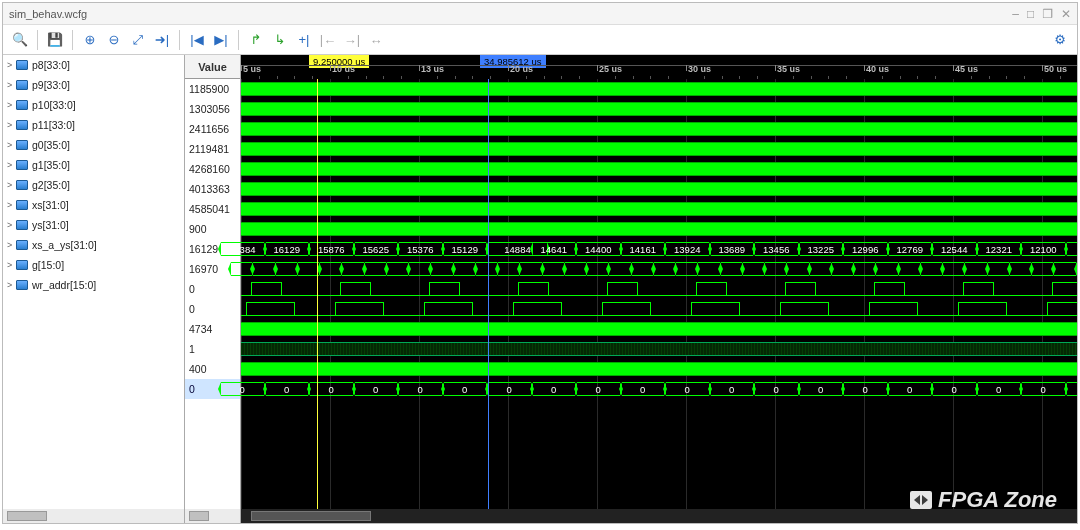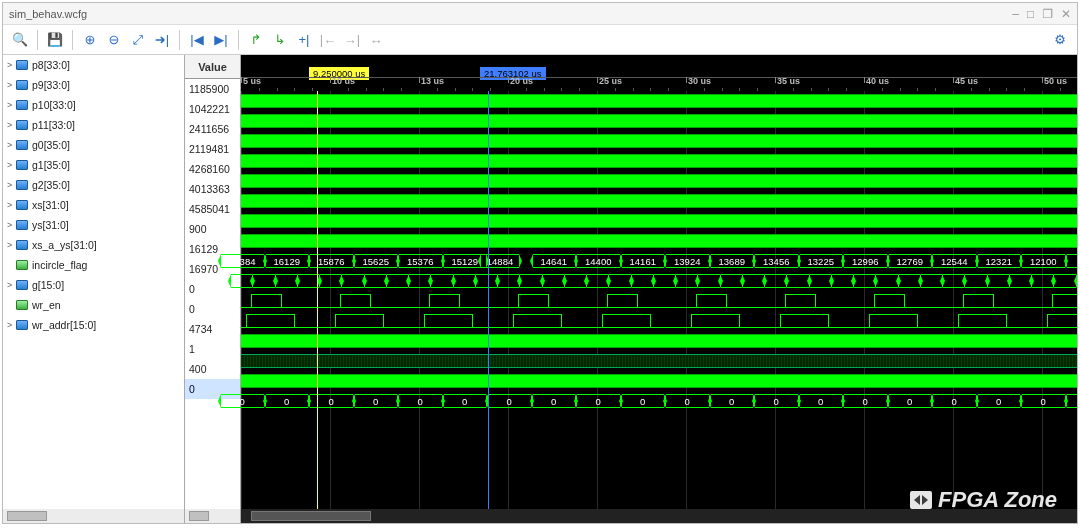--- a/index.html
+++ b/index.html
@@ -23,21 +23,21 @@
   .row .exp { color: #666; margin-right: 2px; font-size: 9px; width: 7px; display:inline-block; }
   .row .icon { width: 12px; height: 10px; margin-right: 4px; display: inline-block; }
   .sig-bus { background: linear-gradient(#6ab0ff,#2a7fd0); border: 1px solid #1b5a95; border-radius: 1px; }
   .sig-bit { background: linear-gradient(#9ef0a0,#3db040); border: 1px solid #2a7a2c; border-radius: 1px; }
   .row.sel { background: #cfe5ff; }
   .vrow { height: 20px; display:flex; align-items:center; padding: 0 4px; font-size: 10.5px; color:#222; overflow:hidden; white-space:nowrap; }
   .vrow.sel { background: #cfe5ff; color: #003; }
   .hscroll { height: 14px; background: #ececec; display:flex; align-items:center; }
   .thumb { height: 10px; background: #c0c0c0; border:1px solid #999; }
 
-  .wave-top { height: 24px; position: relative; background: #000; margin-top: 12px; }
+  .wave-top { height: 24px; position: relative; background: #000; }
   .marker { position: absolute; top: 0; font-size: 9.5px; padding: 1px 4px; white-space: nowrap; }
   .marker.yellow { background: #ffff3a; color: #000; }
   .marker.blue { background: #3f7fff; color: #000; }
   .ruler { position: absolute; bottom: 0; left: 0; right: 0; height: 14px; border-top: 1px solid #555; display:flex; }
   .rul-maj { position: absolute; bottom: 0; font-size: 9px; color: #bbb; height: 14px; }
   .rul-maj:before { content: ""; position: absolute; left: 0; top: 0; height: 6px; border-left: 1px solid #888; }
   .rul-maj span { position: absolute; top: -1px; left: 2px; white-space: nowrap; font-weight: bold; }
   .rul-min { position: absolute; bottom: 0; height: 3px; border-left: 1px solid #555; }
 
   .wave-body { flex: 1; position: relative; }
@@ -145,49 +145,39 @@
             <span class="exp">&gt;</span>
             <span class="icon sig-bus"></span>
             <span>ys[31:0]</span>
           </div>
           <div class="row">
             <span class="exp">&gt;</span>
             <span class="icon sig-bus"></span>
             <span>xs_a_ys[31:0]</span>
           </div>
           <div class="row">
-            <span class="exp"></span>
-            <span class="icon sig-bit"></span>
-            <span>incircle_flag</span>
-          </div>
-          <div class="row">
             <span class="exp">&gt;</span>
             <span class="icon sig-bus"></span>
             <span>g[15:0]</span>
-          </div>
-          <div class="row">
-            <span class="exp"></span>
-            <span class="icon sig-bit"></span>
-            <span>wr_en</span>
           </div>
           <div class="row">
             <span class="exp">&gt;</span>
             <span class="icon sig-bus"></span>
             <span>wr_addr[15:0]</span>
           </div>
         </div>
       <div class="hscroll">
           <div class="thumb" style="width:40px; margin-left:4px;"></div>
         </div>
     </div>
     <div class="panel-value">
       <div class="hdr value">Value</div>
       <div class="rows" id="value-rows">
           <div class="vrow">1185900</div>
-          <div class="vrow">1042221</div>
+          <div class="vrow">1303056</div>
           <div class="vrow">2411656</div>
           <div class="vrow">2119481</div>
           <div class="vrow">4268160</div>
           <div class="vrow">4013363</div>
           <div class="vrow">4585041</div>
           <div class="vrow">900</div>
           <div class="vrow">16129</div>
           <div class="vrow">16970</div>
           <div class="vrow">0</div>
           <div class="vrow">0</div>
@@ -196,21 +186,21 @@
           <div class="vrow">400</div>
           <div class="vrow sel">0</div>
         </div>
       <div class="hscroll">
           <div class="thumb" style="width:20px; margin-left:4px;"></div>
         </div>
     </div>
     <div class="panel-wave">
       <div class="wave-top">
         <div class="marker yellow" id="mk-y" style="left: 68px;">9.250000 us</div>
-        <div class="marker blue" id="mk-b" style="left: 239px;">21.763102 us</div>
+        <div class="marker blue" id="mk-b" style="left: 239px;">34.985612 us</div>
         <div class="ruler" id="ruler">
             <div class="rul-maj" style="left: 0px;">
               <span>5 us</span>
             </div>
             <div class="rul-min" style="left: 17.8px;"></div>
             <div class="rul-min" style="left: 35.6px;"></div>
             <div class="rul-min" style="left: 53.4px;"></div>
             <div class="rul-min" style="left: 71.2px;"></div>
             <div class="rul-maj" style="left: 89px;">
               <span>10 us</span>
@@ -336,21 +326,21 @@
             <div class="seg-box" style="left: 158px; width: 42.5px;">
               <span class="cross-l"></span>
               <span>15376</span>
               <span class="cross-r"></span>
             </div>
             <div class="seg-box" style="left: 202.5px; width: 42.5px;">
               <span class="cross-l"></span>
               <span>15129</span>
               <span class="cross-r"></span>
             </div>
-            <div class="seg-box" style="left: 240px; width: 38px;">
+            <div class="seg-box" style="left: 247px; width: 59px;">
               <span class="cross-l"></span>
               <span>14884</span>
               <span class="cross-r"></span>
             </div>
             <div class="seg-box" style="left: 291.5px; width: 42.5px;">
               <span class="cross-l"></span>
               <span>14641</span>
               <span class="cross-r"></span>
             </div>
             <div class="seg-box" style="left: 336px; width: 42.5px;">

